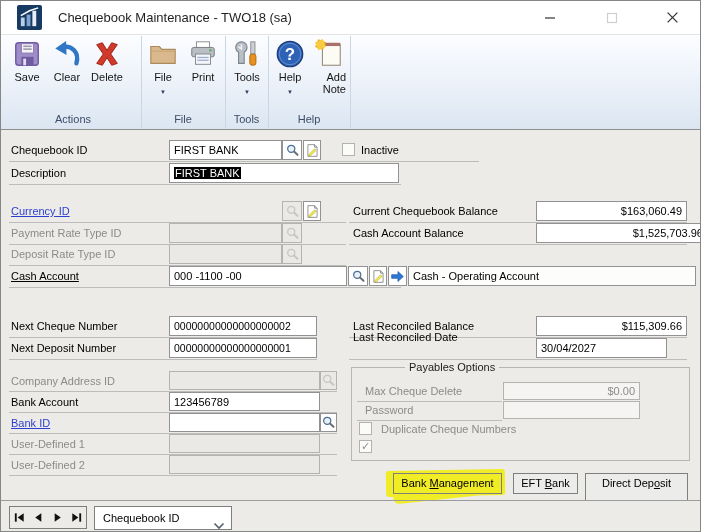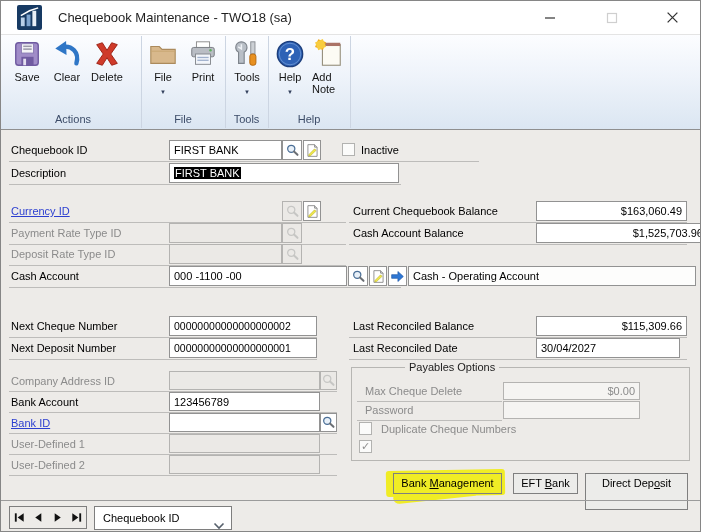--- a/index.html
+++ b/index.html
@@ -12,29 +12,29 @@
   .wbtn{position:absolute;top:0;width:36px;height:33px;display:flex;align-items:center;justify-content:center;}
   
   .ribbon{position:absolute;left:0;top:33px;width:100%;height:96px;box-sizing:border-box;
           background:linear-gradient(180deg,#fcfdff 0%,#eef3fa 45%,#dbe6f2 100%);
           border-top:1px solid #e4e4e4;border-bottom:1px solid #8f8f8f;}
   .rgroup{position:absolute;top:1px;bottom:1px;border-right:1px solid #ccd5e2;}
   .rbtns{display:flex;align-items:flex-start;padding:3px 1px 0 2px;}
   .rbtn{width:40px;display:flex;flex-direction:column;align-items:center;cursor:default;}
   .ric{width:30px;height:30px;}
   .ric svg{width:30px;height:30px;display:block;}
-  .rlabel{font-size:11px;color:#151515;margin-top:2px;text-align:left;line-height:12px;white-space:pre-line;}
+  .rlabel{font-size:11px;color:#151515;margin-top:2px;text-align:right;line-height:12px;white-space:pre-line;}
   .caret{height:9px;margin-top:1px;}
   .caret::after{content:"▼";font-size:6px;color:#33405c;position:relative;top:-4px;}
   .rgl{position:absolute;bottom:3px;left:0;right:0;text-align:center;font-size:11px;color:#3c4c68;}
   
   .lbl{position:absolute;font-size:11px;color:#000;white-space:nowrap;}
   .dis{color:#8b8b8b !important;}
   .bluelink{color:#2c3fd0;text-decoration:underline;}
-  .blacklink{color:#000;}
+  .blacklink{color:#000;text-decoration:underline;}
   .fld{position:absolute;background:#fff;border:1px solid #929292;font-size:11px;color:#000;
        line-height:18px;padding:0 4px;box-sizing:border-box;white-space:nowrap;overflow:hidden;}
   .fld.gray{background:#ebe9e6;border-color:#b4b3b1;color:#8b8b8b;}
   .fld.pale{background:#f5f4f2;border-color:#b4b3b1;color:#8b8b8b;}
   .fld.right{text-align:right;}
   .ibtn{position:absolute;background:#fff;border:1px solid #929292;box-sizing:border-box;
         display:flex;align-items:center;justify-content:center;padding:0;}
   .ibtn.gray{background:#ebe9e6;border-color:#b4b3b1;}
   .ibtn svg{width:15px;height:15px;display:block;}
   .sepline{position:absolute;height:1px;background:#bdbcba;}
@@ -304,22 +304,22 @@
   <div class="sepline" style="left:8px;top:336px;width:308px"></div>
 
   <div class="lbl" style="left:10px;top:341px">Next Deposit Number</div>
   <div class="fld" style="left:168px;top:337px;width:148px;height:20px;font-size:10.5px">00000000000000000001</div>
   <div class="sepline" style="left:8px;top:358px;width:308px"></div>
 
   <div class="lbl" style="left:352px;top:319px">Last Reconciled Balance</div>
   <div class="fld right" style="left:535px;top:315px;width:151px;height:20px">$115,309.66</div>
   <div class="sepline" style="left:348px;top:336px;width:338px"></div>
 
-  <div class="lbl" style="left:352px;top:341px">Last Reconciled Date</div>
-  <div class="fld" style="left:535px;top:337px;width:144px;height:20px">30/04/2027</div>
+  <div class="lbl" style="left:352px;top:330px">Last Reconciled Date</div>
+  <div class="fld" style="left:535px;top:337px;width:131px;height:20px">30/04/2027</div>
   <div class="sepline" style="left:348px;top:358px;width:338px"></div>
 
   <div class="lbl dis" style="left:10px;top:374px">Company Address ID</div>
   <div class="fld gray" style="left:168px;top:370px;width:151px;height:19px"></div>
   <div class="ibtn gray" style="left:319px;top:370px;width:17px;height:19px">
     <svg viewBox="0 0 18 18">
         <circle cx="7.5" cy="7" r="4.3" fill="none" stroke="#c6c6c4" stroke-width="1.5"></circle>
         <line x1="10.8" y1="10.2" x2="15" y2="14.2" stroke="#c6c6c4" stroke-width="2.4" stroke-linecap="round"></line>
       </svg>
   </div>
@@ -361,21 +361,21 @@
   <div class="cb" style="left:358px;top:421px"></div>
   <div class="lbl dis" style="left:380px;top:422px">Duplicate Cheque Numbers</div>
 
   <div class="cb checked" style="left:358px;top:439px"></div>
 
   <div class="hl" style="left:385px;top:469px;width:119px;height:26px;border-radius:3px;transform:rotate(-1deg)"></div>
   <div class="hl" style="left:392px;top:487px;width:86px;height:12px;border-radius:6px;transform:rotate(-6deg)"></div>
 
   <div class="pbtn" style="left:392px;top:472px;width:109px;height:21px;background:transparent"><span>Bank </span><span class="accel">M</span><span>anagement</span></div>
   <div class="pbtn" style="left:512px;top:472px;width:65px;height:21px"><span>EFT </span><span class="accel">B</span><span>ank</span></div>
-  <div class="pbtn" style="left:584px;top:472px;width:103px;height:37px"><span>Direct Dep</span><span class="accel">o</span><span>sit</span></div>
+  <div class="pbtn" style="left:584px;top:472px;width:103px;height:28px"><span>Direct Dep</span><span class="accel">o</span><span>sit</span></div>
 
   <div class="statusline"></div>
   <div class="navgrp">
     <span class="navbtn">
         <svg viewBox="0 0 14 14">
           <rect x="2" y="2.5" width="2" height="9" fill="#111"></rect>
           <polygon points="11.5,2.5 11.5,11.5 5,7" fill="#111"></polygon>
         </svg>
       </span>
     <span class="navbtn">

